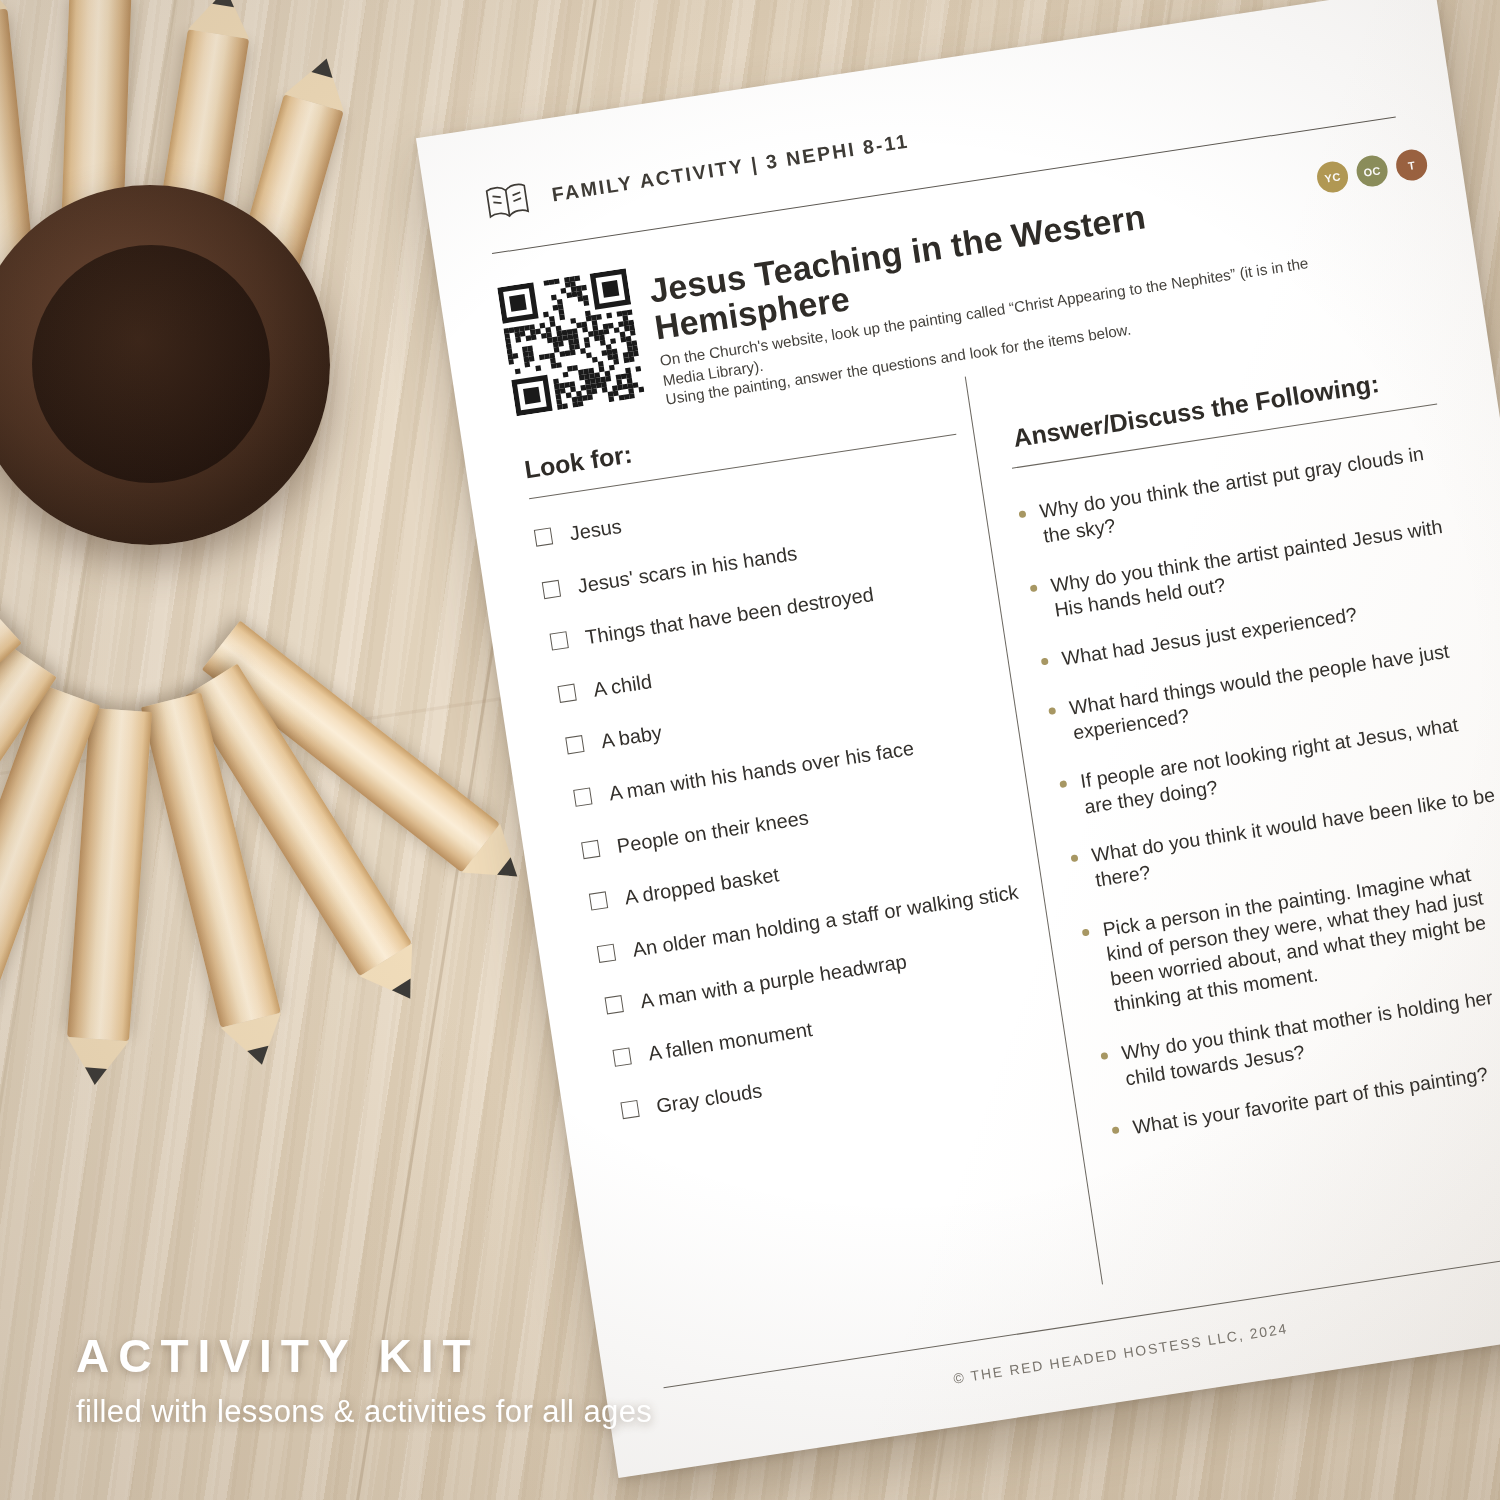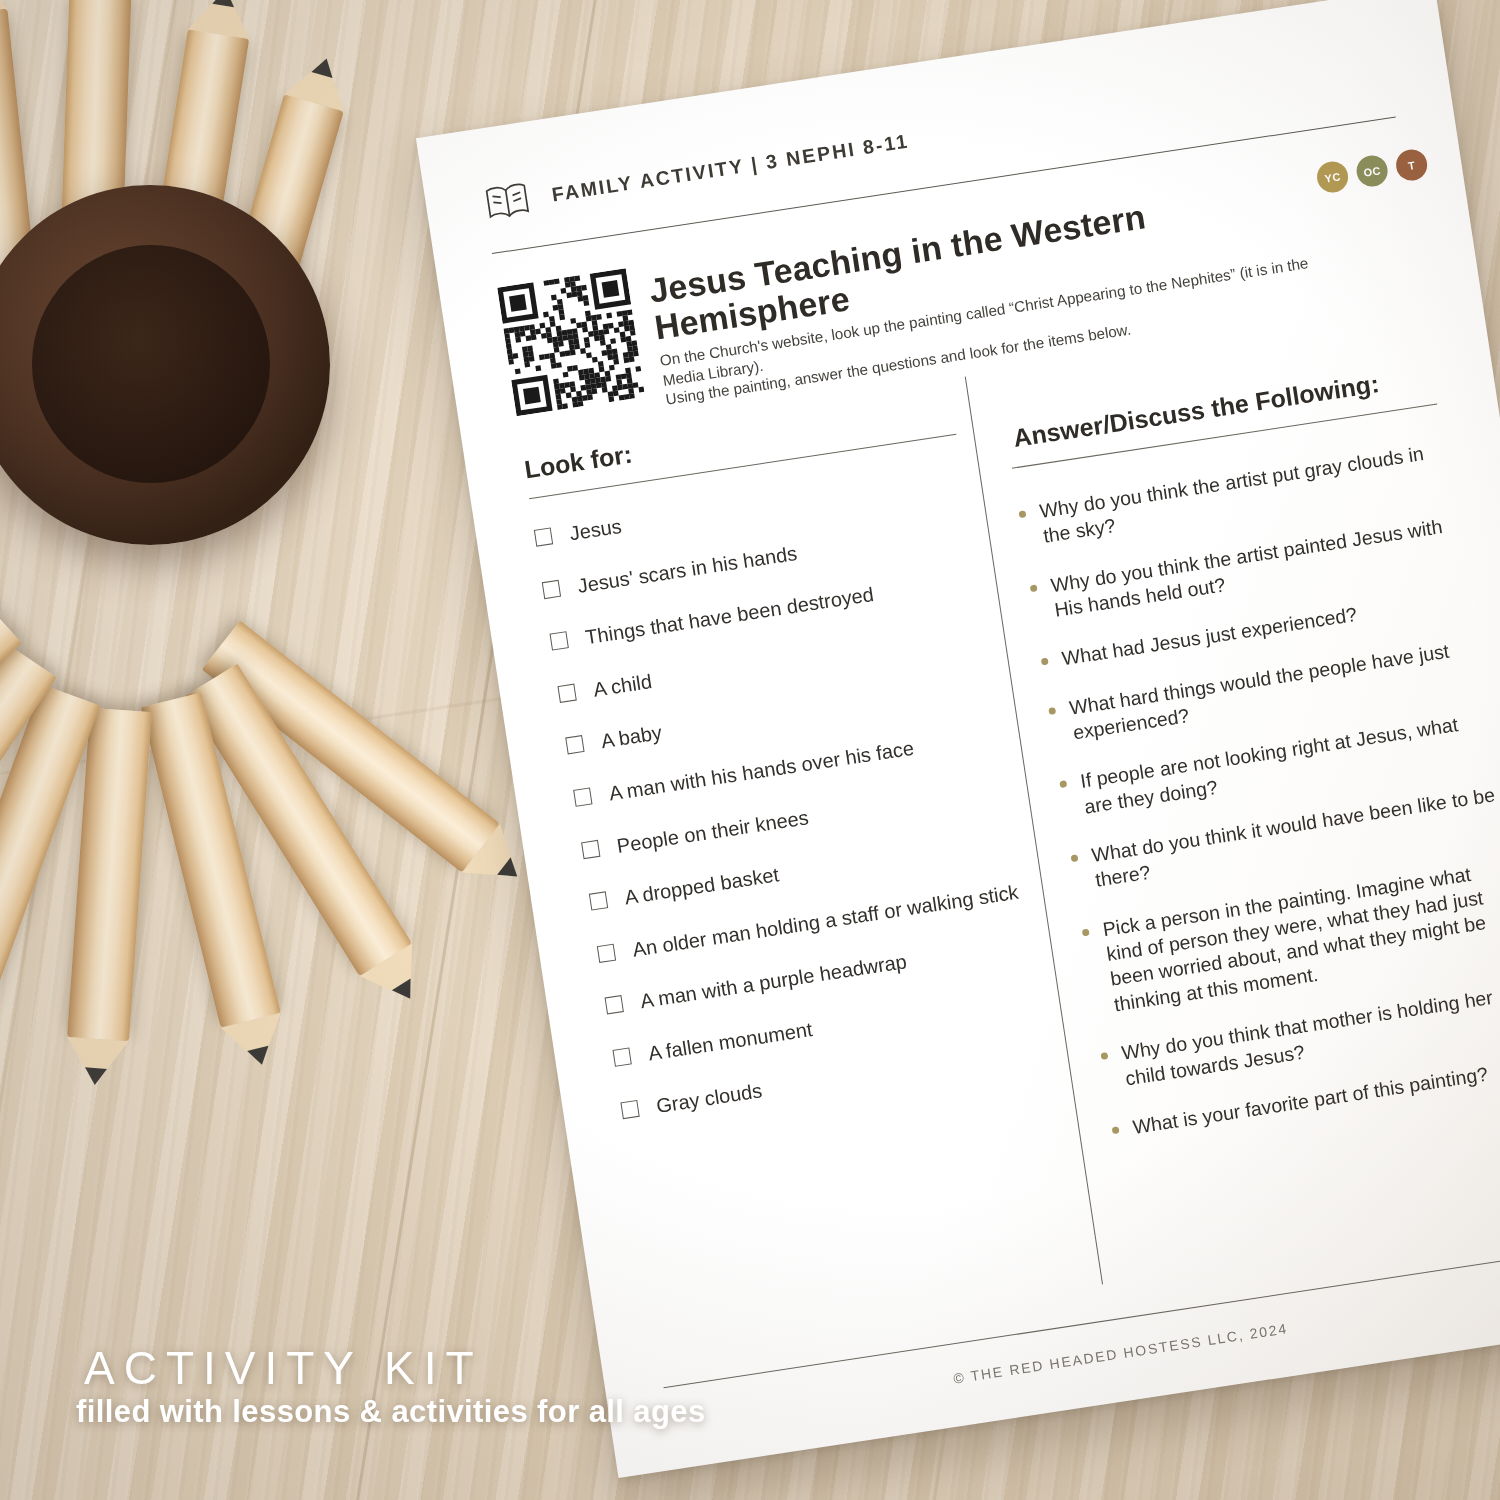--- a/index.html
+++ b/index.html
@@ -319,28 +319,28 @@
   #caption {
     position: absolute;
     left: 76px;
     bottom: 70px;
     color: #ffffff;
     text-shadow: 0 2px 10px rgba(90,70,50,0.45);
   }
   #caption .kit {
     font-size: 46px;
     letter-spacing: 9px;
-    font-weight: 400;
+    font-weight: 700;
     line-height: 1.1;
-    margin-left: 8px;
   }
   #caption .sub {
+    margin-top: 12px;
     font-size: 31px;
     letter-spacing: 0.4px;
-    font-weight: 700;
+    font-weight: 400;
     text-align: center;
   }
 </style>
 </head>
 <body>
 
 <div id="scene">
 
   <div class="grain"></div>
 

